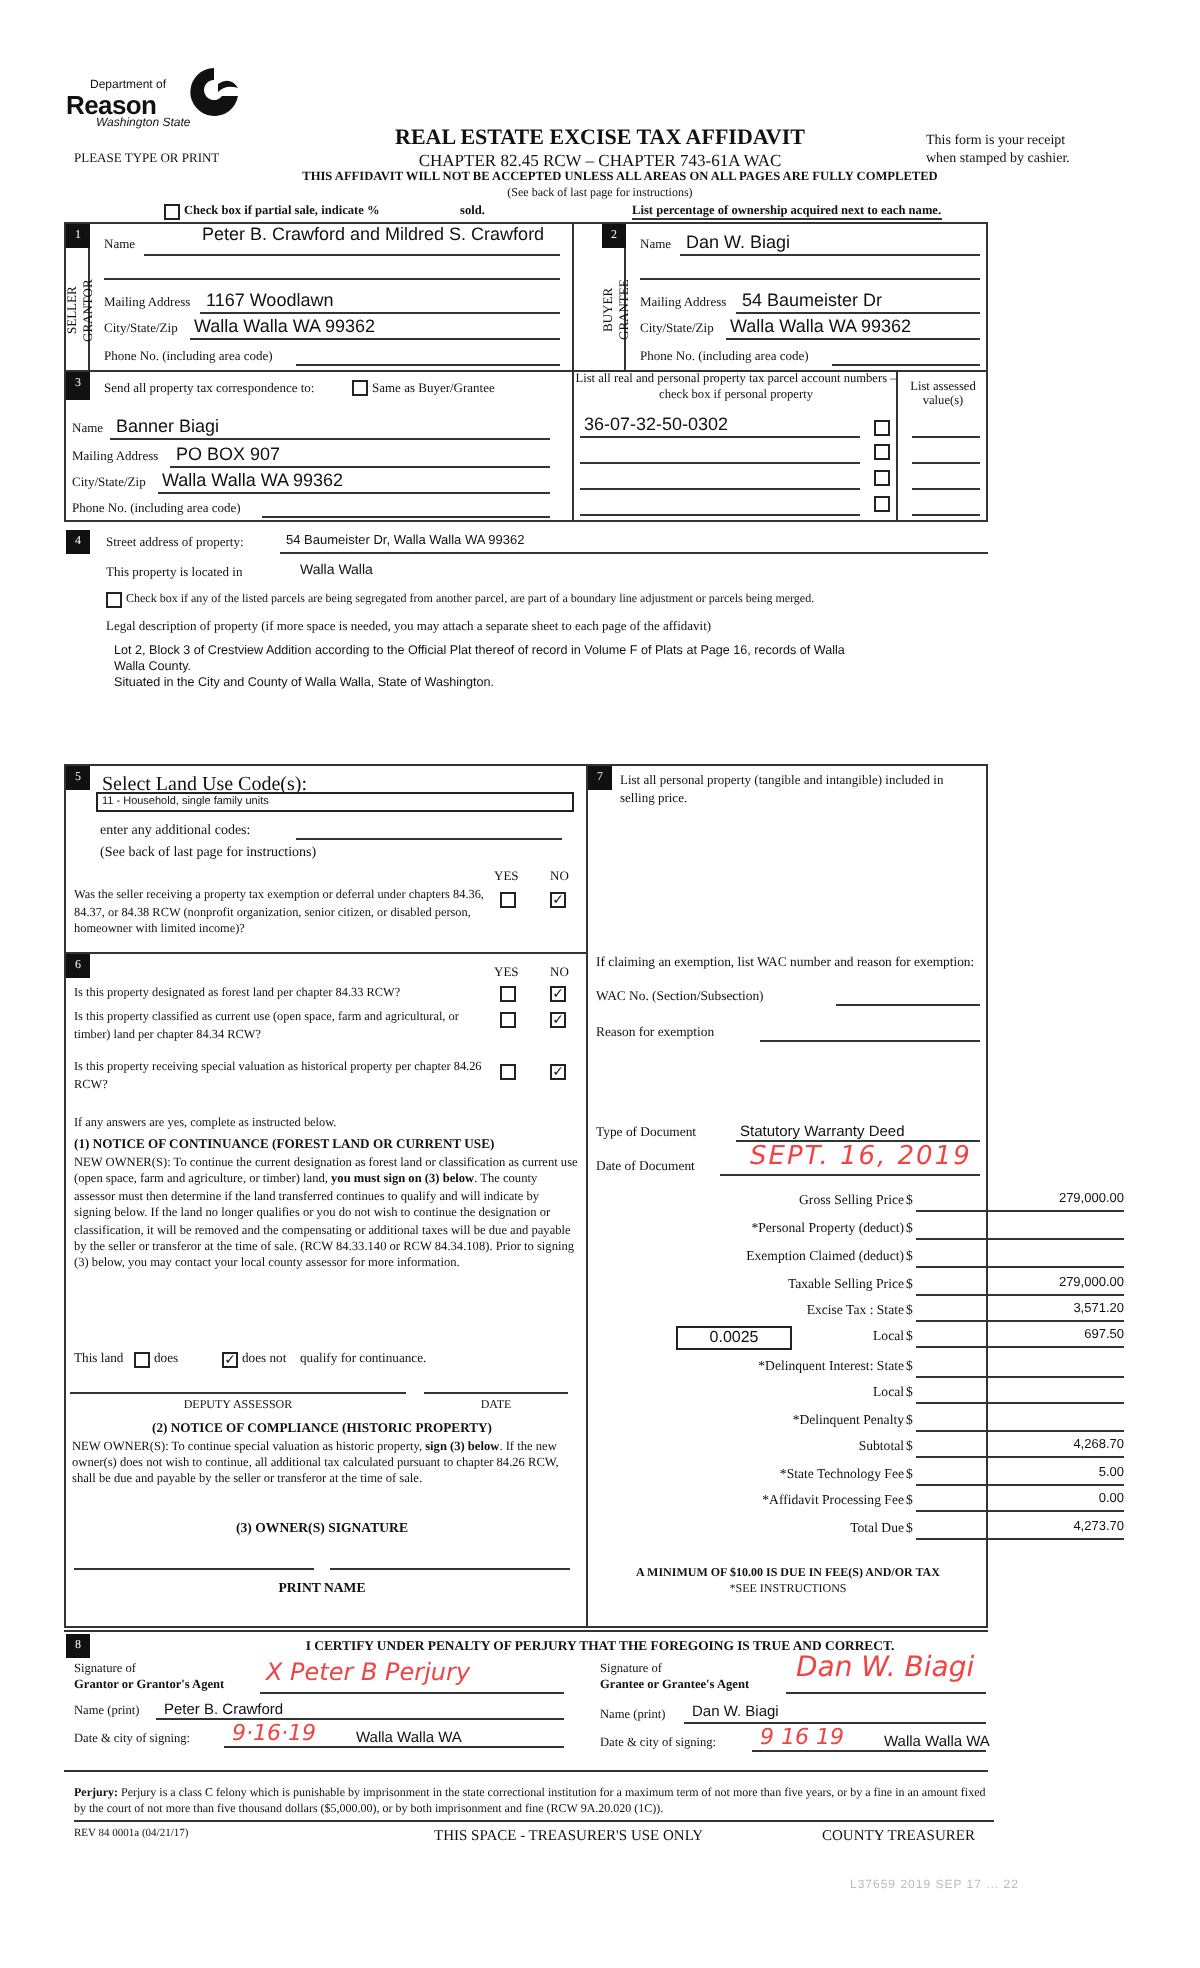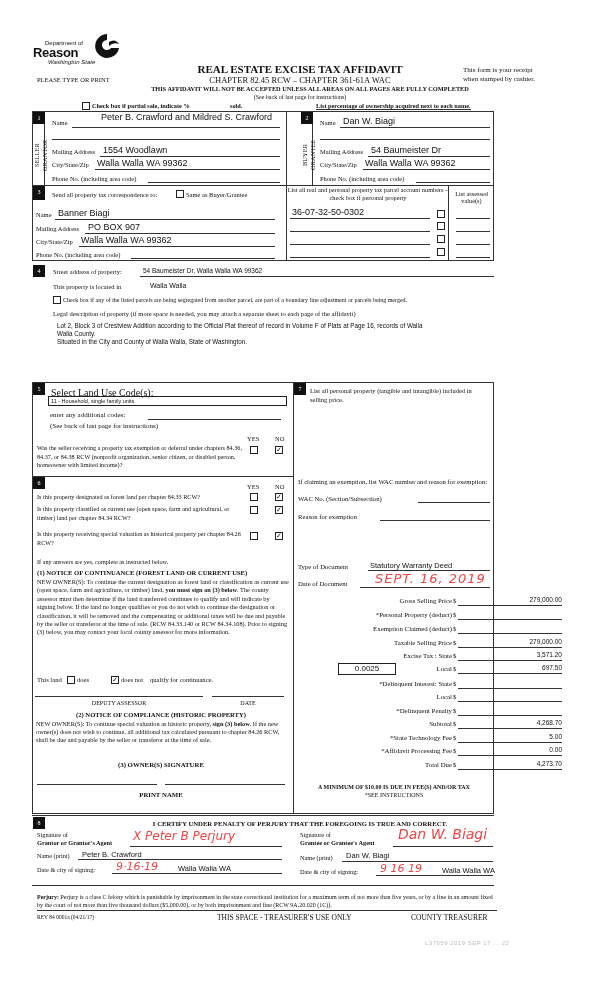--- a/index.html
+++ b/index.html
@@ -26,21 +26,21 @@
   <div class="abs sans" style="left:12px;top:10px;font-size:6px;">Department of</div>
   <div class="abs sans bold" style="left:0;top:15px;font-size:13px;letter-spacing:-0.3px;">Reason</div>
   <div class="abs sans" style="left:15px;top:29px;font-size:6px;font-style:italic;">Washington State</div>
   <svg class="abs" style="left:60px;top:2px;" width="28" height="28" viewBox="0 0 28 28">
     <path d="M14 2 A12 12 0 1 0 26 16 L18 16 A5 5 0 1 1 14 8 Z" fill="#111"></path>
     <path d="M16 10 Q22 6 26 12 Q20 10 16 14 Z" fill="#111"></path>
   </svg>
 </div>
 
 <div class="abs bold center" style="left:150px;top:63px;width:300px;font-size:11px;">REAL ESTATE EXCISE TAX AFFIDAVIT</div>
-<div class="abs center" style="left:150px;top:75px;width:300px;font-size:8.5px;">CHAPTER 82.45 RCW – CHAPTER 361-61A WAC</div>
+<div class="abs center" style="left:150px;top:75px;width:300px;font-size:8.5px;">CHAPTER 82.45 RCW – CHAPTER 743-61A WAC</div>
 <div class="abs" style="left:463px;top:66px;font-size:7px;">This form is your receipt</div>
 <div class="abs" style="left:463px;top:75px;font-size:7px;">when stamped by cashier.</div>
 <div class="abs" style="left:37px;top:76px;font-size:6.5px;">PLEASE TYPE OR PRINT</div>
 <div class="abs bold center" style="left:60px;top:85px;width:500px;font-size:6.3px;">THIS AFFIDAVIT WILL NOT BE ACCEPTED UNLESS ALL AREAS ON ALL PAGES ARE FULLY COMPLETED</div>
 <div class="abs center" style="left:200px;top:94px;width:200px;font-size:6px;">(See back of last page for instructions)</div>
 <div class="cb" style="left:82px;top:102px;"></div>
 <div class="abs bold" style="left:92px;top:102px;font-size:6.3px;">Check box if partial sale, indicate %</div>
 <div class="abs bold" style="left:230px;top:102px;font-size:6.3px;">sold.</div>
 <div class="abs bold" style="left:316px;top:102px;font-size:6.3px;border-bottom:1px solid #333;">List percentage of ownership acquired next to each name.</div>
 
@@ -51,21 +51,21 @@
 <div class="num" style="left:33px;top:112px;">1</div>
 <div class="abs" style="left:33px;top:124px;width:12px;height:61px;border-right:1px solid #333;"></div>
 <div class="vtext" style="left:33px;top:128px;width:14px;height:54px;">
   <span>SELLER</span><br><span>GRANTOR</span>
 </div>
 <div class="lbl" style="left:52px;top:119px;">Name</div>
 <div class="fill" style="left:75px;top:112px;margin-left:26px;">Peter B. Crawford and Mildred S. Crawford</div>
 <div class="line" style="left:72px;top:127px;width:208px;"></div>
 <div class="line" style="left:52px;top:139px;width:228px;"></div>
 <div class="lbl" style="left:52px;top:148px;">Mailing Address</div>
-<div class="fill" style="left:103px;top:145px;">1554 Woodlawn</div>
+<div class="fill" style="left:103px;top:145px;">1167 Woodlawn</div>
 <div class="line" style="left:100px;top:156px;width:180px;"></div>
 <div class="lbl" style="left:52px;top:161px;">City/State/Zip</div>
 <div class="fill" style="left:97px;top:158px;">Walla Walla WA 99362</div>
 <div class="line" style="left:95px;top:169px;width:185px;"></div>
 <div class="lbl" style="left:52px;top:175px;">Phone No. (including area code)</div>
 <div class="line" style="left:148px;top:182px;width:132px;"></div>
 
 <div class="num" style="left:301px;top:112px;">2</div>
 <div class="abs" style="left:301px;top:124px;width:12px;height:61px;border-right:1px solid #333;"></div>
 <div class="vtext" style="left:301px;top:128px;width:14px;height:54px;">

